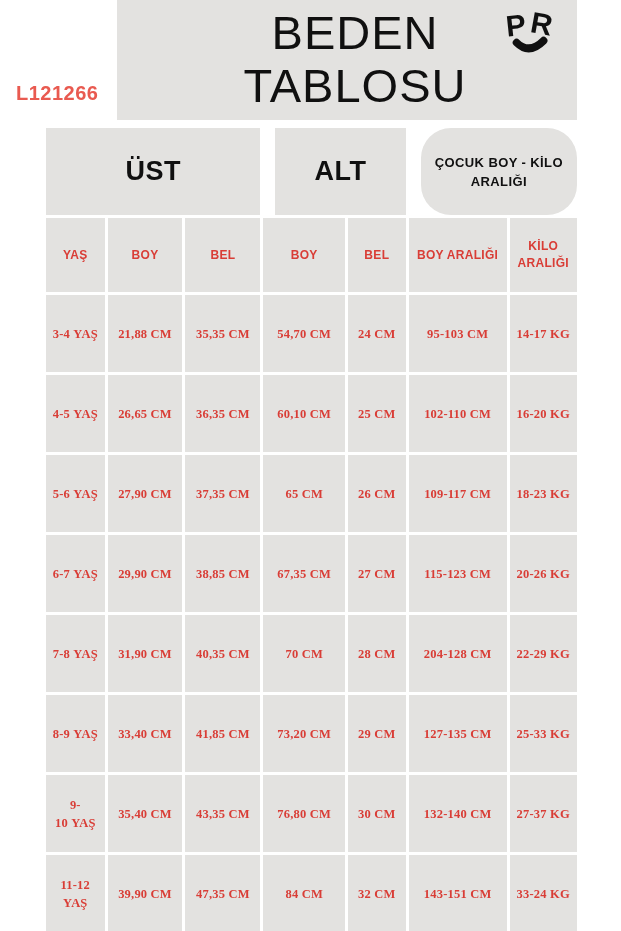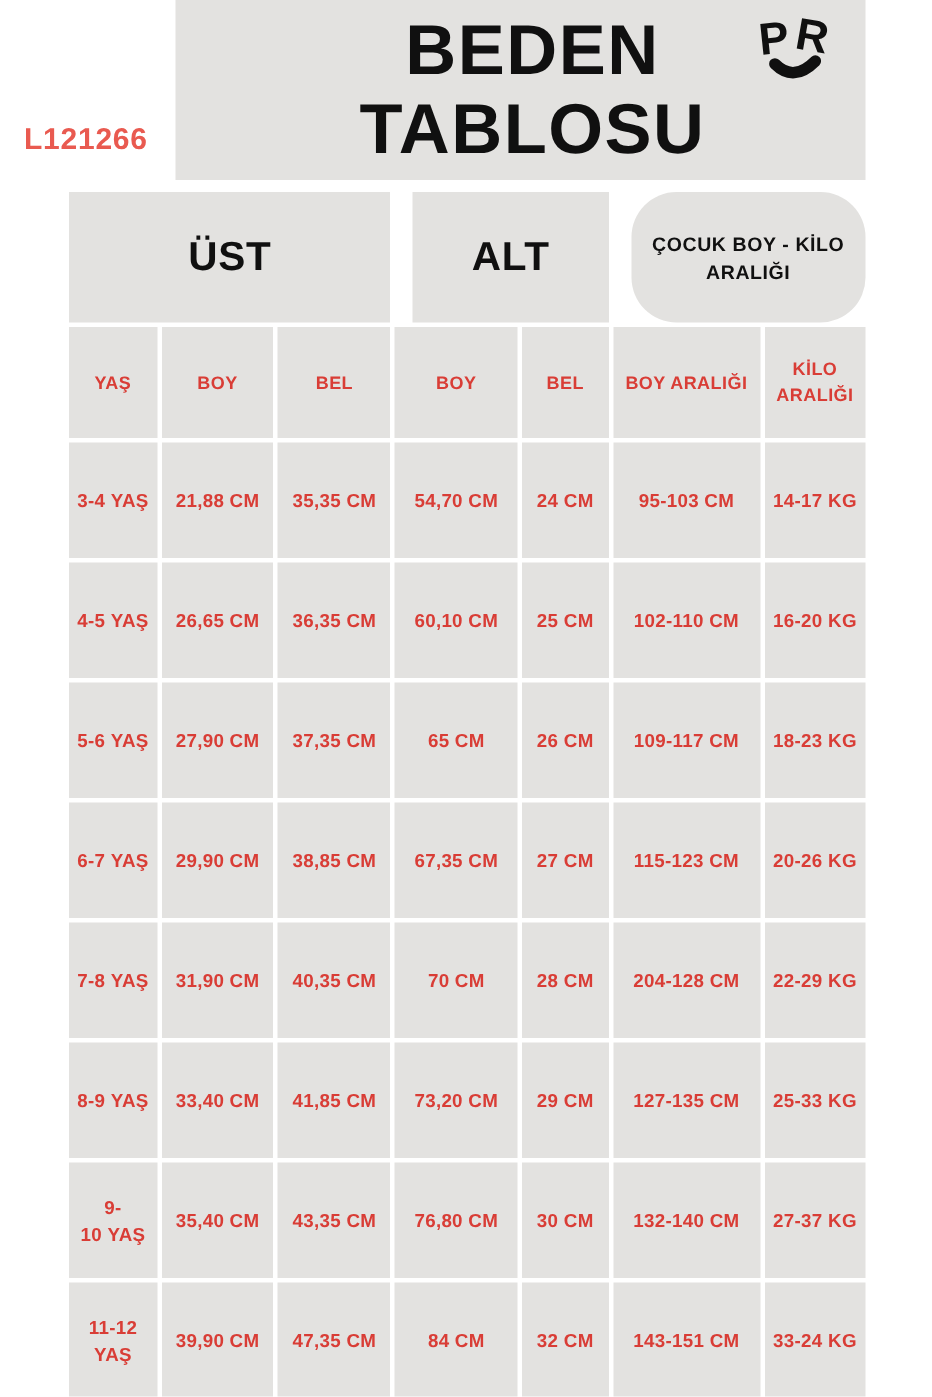--- a/index.html
+++ b/index.html
@@ -7,21 +7,21 @@
     width:621px;height:931px;position:relative;overflow:hidden;
     background:#ffffff;
     font-family:"Liberation Sans", sans-serif;
   }
   .title-panel{
     position:absolute;left:117px;top:0;width:460px;height:120px;
     background:#e3e2e0;
   }
   .title-text{
     padding-top:6px;text-align:center;color:#101010;
-    font-weight:bold;font-size:47px;line-height:53px;letter-spacing:1px;padding-left:16px;
+    font-weight:normal;font-size:47px;line-height:53px;letter-spacing:1px;padding-left:16px;
   }
   .brand-logo{
     position:absolute;top:7px;right:16px;width:58px;height:52px;
   }
   .product-code{
     position:absolute;left:16px;top:82px;
     color:#e95a50;font-weight:bold;font-size:20px;letter-spacing:0.5px;
   }
   .size-table{
     position:absolute;left:46px;top:128px;width:531px;
@@ -43,21 +43,21 @@
   }
   .group-cell.small{
     font-size:13px;line-height:19px;letter-spacing:0.4px;padding:0 10px;border-radius:30px;
   }
   .subhead-cell{
     color:#d93d36;font-weight:bold;font-size:12px;line-height:17px;
     letter-spacing:0.3px;padding:0 8px;
   }
   .data-cell{
     color:#d93d36;font-weight:bold;font-size:12.5px;line-height:18px;
-    padding:12px 5px;letter-spacing:0.2px;
+    padding:12px 5px;letter-spacing:0.2px;font-family:Liberation Serif, serif;
   }
 </style>
 </head>
 <body>
 
 <div class="product-code">L121266</div>
 
 <div class="title-panel">
   <div class="title-text">
     <div>BEDEN</div>

